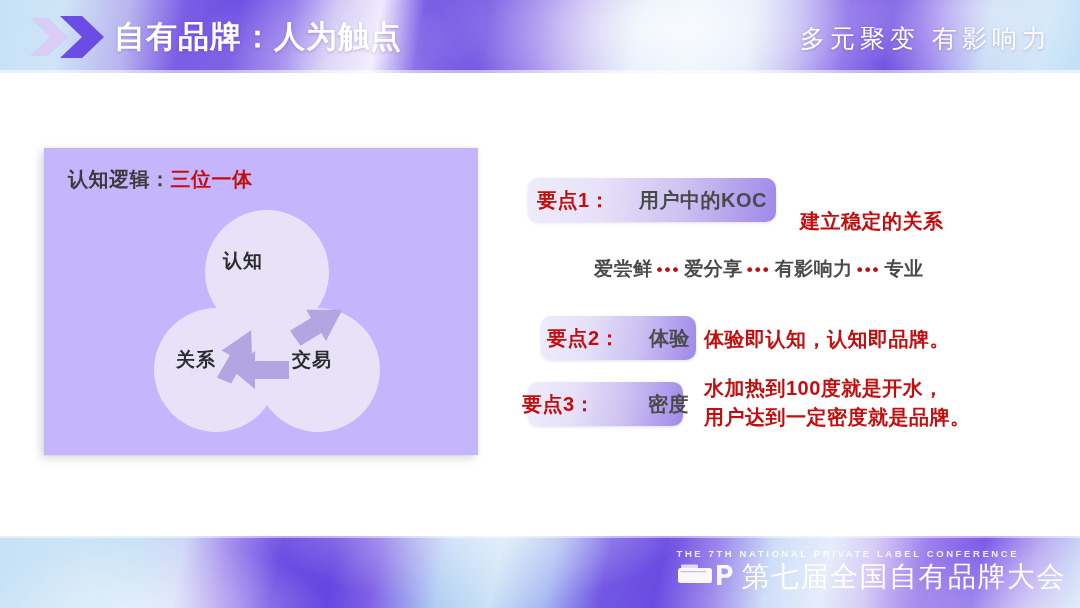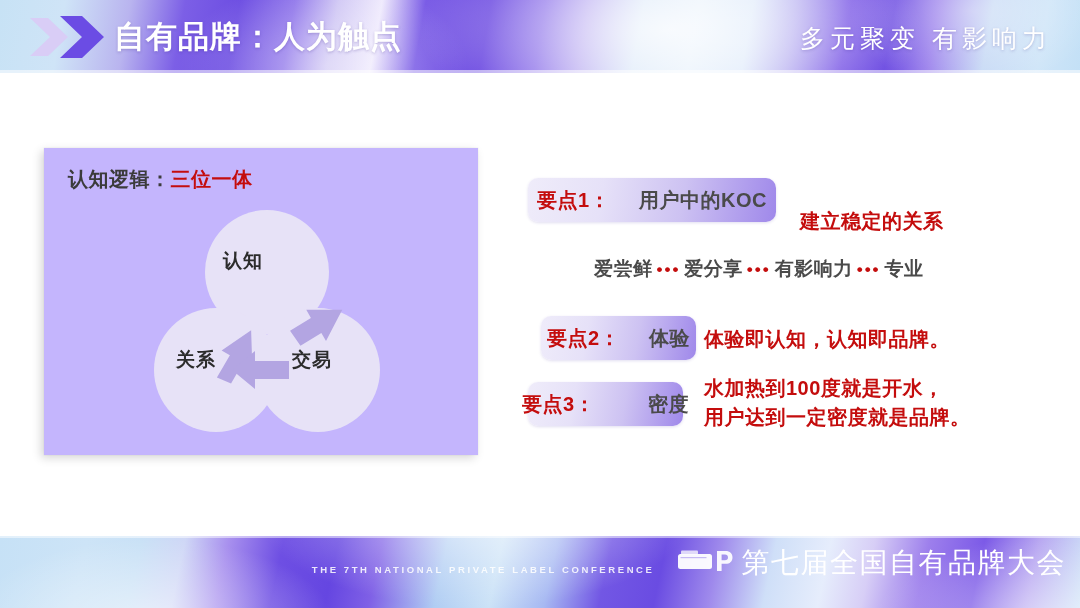--- a/index.html
+++ b/index.html
@@ -256,23 +256,22 @@
     width: 1080px;
     height: 2px;
     background: rgba(255,255,255,0.5);
   }
 
   .brand {
     position: absolute;
     right: 14px;
     top: 12px;
     display: flex;
-    flex-direction: row;
-    align-items: flex-end;
-    gap: 20px;
+    flex-direction: column;
+    align-items: flex-start;
   }
   .brand-en {
     font-size: 9.5px;
     font-weight: 700;
     color: rgba(255,255,255,0.86);
     letter-spacing: 2.6px;
     white-space: nowrap;
     margin-bottom: 3px;
     margin-right: 2px;
   }

